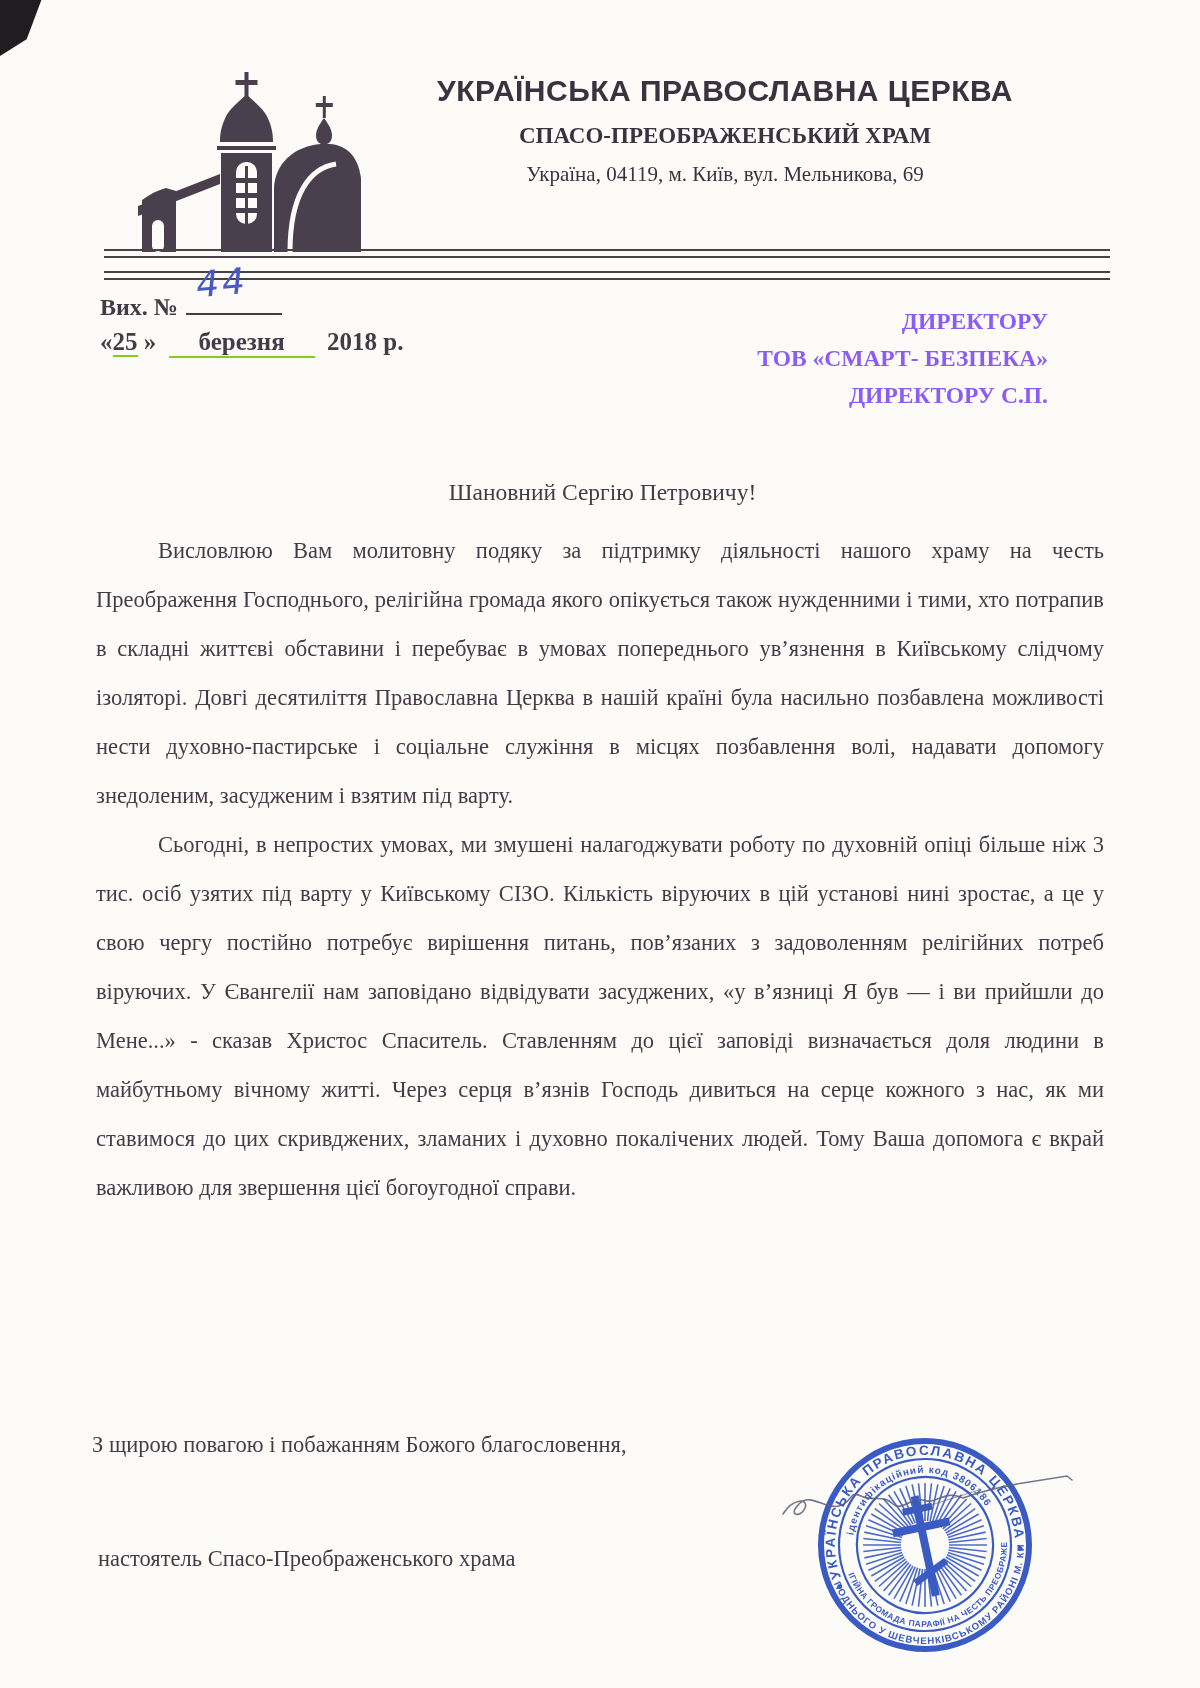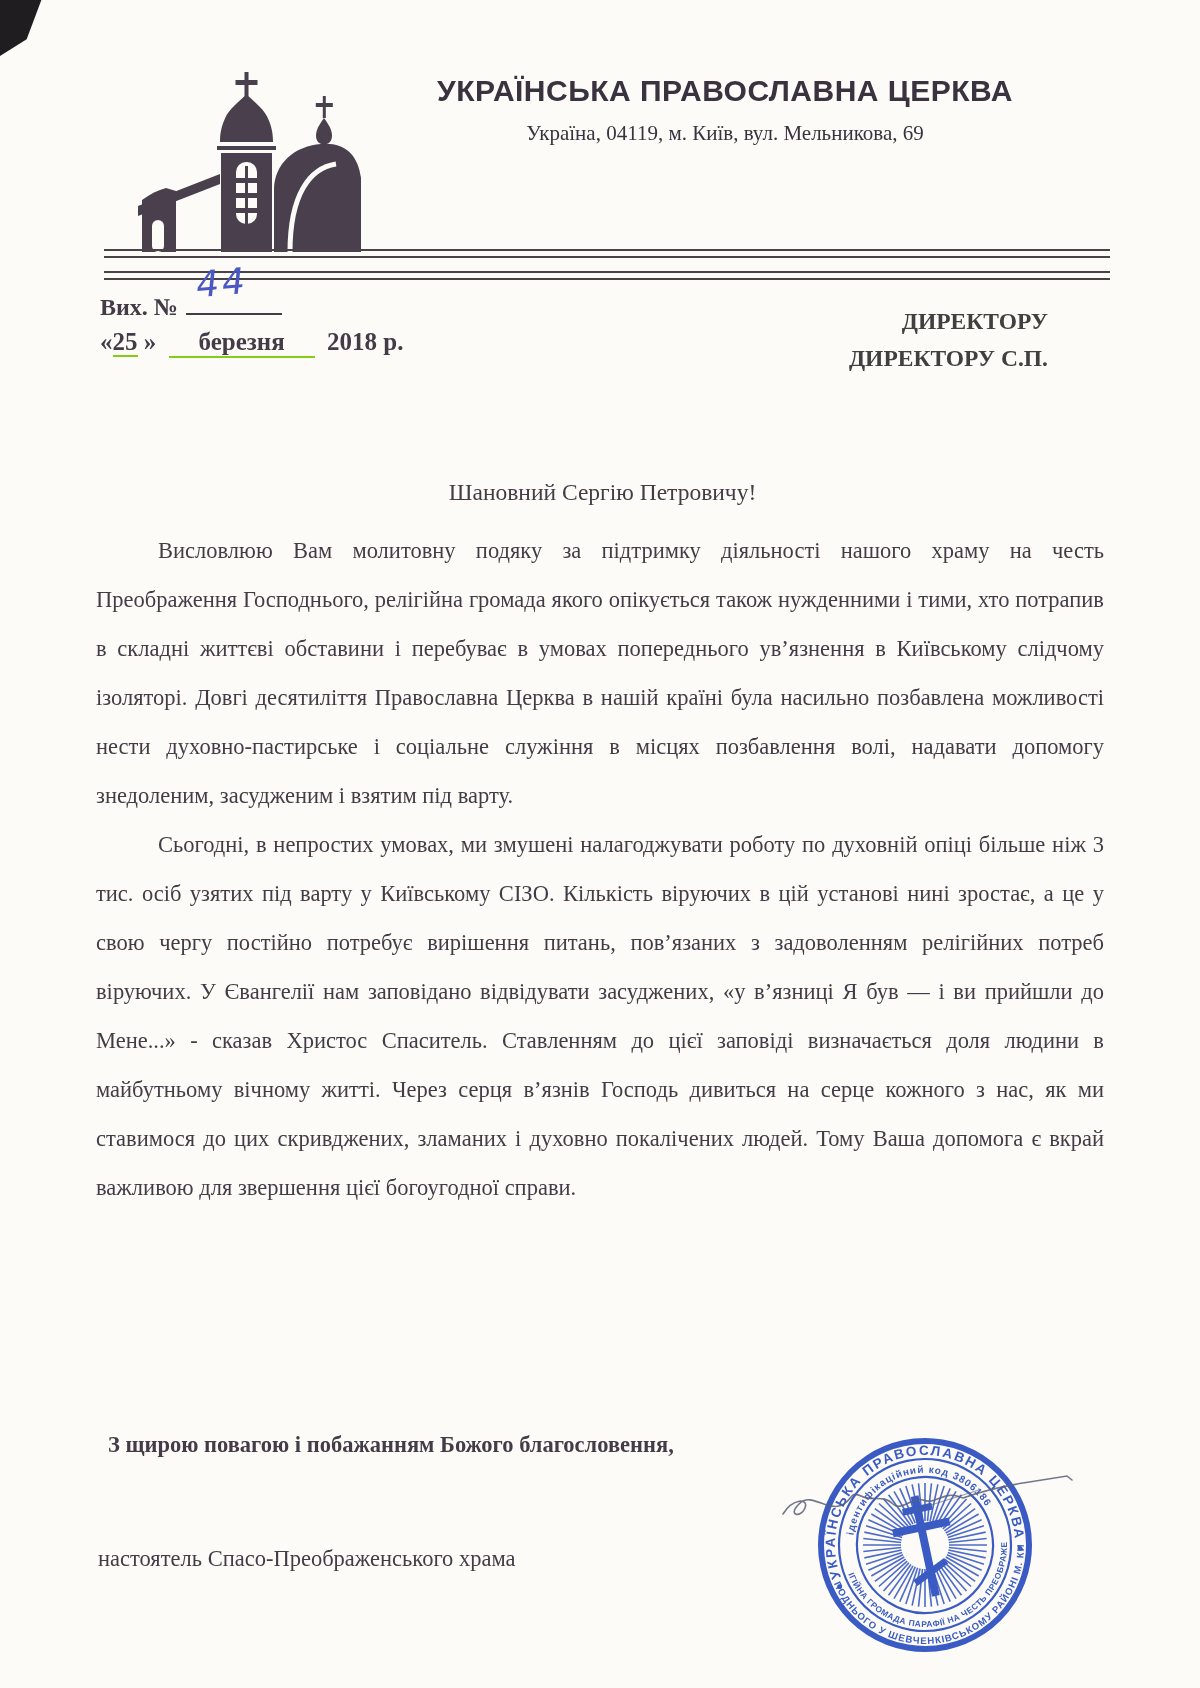--- a/index.html
+++ b/index.html
@@ -48,30 +48,30 @@
     font-style:italic;font-weight:400;
     font-size:36px;letter-spacing:3px;color:#4a58c4;
     transform:rotate(-5deg);
   }
   .date-line{left:100px;top:328px;font-weight:700;font-size:25px;white-space:nowrap;}
   .u{border-bottom:2px solid #84cc16;}
   .month-underline{display:inline-block;padding:0 30px;margin:0 6px;}
 
   
   .recipient{right:152px;top:303px;text-align:right;
-    font-weight:700;font-size:23.5px;line-height:37px;color:#404040;margin-left:36px;}
+    font-weight:700;font-size:23.5px;line-height:37px;color:#8b5cf6;margin-left:36px;}
 
   
   .salutation{left:100px;top:479px;width:1005px;text-align:center;
     font-weight:400;font-size:23.5px;}
   .body-text{left:96px;top:526px;width:1008px;
     font-size:22.5px;line-height:49px;text-align:justify;}
   .body-text p{margin:0;text-indent:62px;}
 
-  .closing-line{left:108px;top:1432px;font-size:22.5px;font-weight:bold;}
+  .closing-line{left:92px;top:1432px;font-size:22.5px;}
   .signoff{left:98px;top:1538px;font-size:22.5px;line-height:41px;}
 
   
   .stamp{left:782px;top:1402px;width:286px;height:286px;opacity:.93;z-index:2;}
   .stamp text{font-family:"Liberation Sans", sans-serif;font-weight:700;}
   .signature{left:765px;top:1452px;width:340px;height:96px;z-index:3;}
 </style>
 </head>
 <body>
 
@@ -108,38 +108,40 @@
       <rect x="108" y="108" width="21" height="5"></rect>
       <rect x="108" y="123" width="21" height="5"></rect>
       <rect x="108" y="138" width="21" height="5"></rect>
       <rect x="117" y="96" width="3" height="58"></rect>
     </g>
     <path d="M162,182 C162,124 182,98 208,94" fill="none" stroke="#fcfbf8" stroke-width="5"></path>
   </svg>
 
   <div class="abs header-text">
     <div class="org-title">УКРАЇНСЬКА ПРАВОСЛАВНА ЦЕРКВА</div>
+    <div class="temple-title">СПАСО-ПРЕОБРАЖЕНСЬКИЙ ХРАМ</div>
     <div class="address-line">Україна, 04119, м. Київ, вул. Мельникова, 69</div>
   </div>
 
   <div class="abs rule rule-upper"></div>
   <div class="abs rule rule-lower"></div>
 
   <div class="abs ref-line">
     <span>Вих. №</span><span class="ref-underline"><span class="handwritten-number">44</span></span>
   </div>
 
   <div class="abs date-line">
     <span>«</span><span class="u">25</span><span> »</span>
     <span class="u month-underline">березня</span>
     <span>2018 р.</span>
   </div>
 
   <div class="abs recipient">
     <div>ДИРЕКТОРУ</div>
+    <div>ТОВ «СМАРТ- БЕЗПЕКА»</div>
     <div>ДИРЕКТОРУ С.П.</div>
   </div>
 
   <div class="abs salutation">Шановний Сергію Петровичу!</div>
 
   <div class="abs body-text">
     <p>Висловлюю Вам молитовну подяку за підтримку діяльності нашого храму на честь Преображення Господнього, релігійна громада якого опікується також нужденними і тими, хто потрапив в складні життєві обставини і перебуває в умовах попереднього ув’язнення в Київському слідчому ізоляторі. Довгі десятиліття Православна Церква в нашій країні була насильно позбавлена можливості нести духовно-пастирське і соціальне служіння в місцях позбавлення волі, надавати допомогу знедоленим, засудженим і взятим під варту.</p>
     <p>Сьогодні, в непростих умовах, ми змушені налагоджувати роботу по духовній опіці більше ніж 3 тис. осіб узятих під варту у Київському СІЗО. Кількість віруючих в цій установі нині зростає, а це у свою чергу постійно потребує вирішення питань, пов’язаних з задоволенням релігійних потреб віруючих. У Євангелії нам заповідано відвідувати засуджених, «у в’язниці Я був — і ви прийшли до Мене...» - сказав Христос Спаситель. Ставленням до цієї заповіді визначається доля людини в майбутньому вічному житті. Через серця в’язнів Господь дивиться на серце кожного з нас, як ми ставимося до цих скривджених, зламаних і духовно покалічених людей. Тому Ваша допомога є вкрай важливою для звершення цієї богоугодної справи.</p>
   </div>
 

